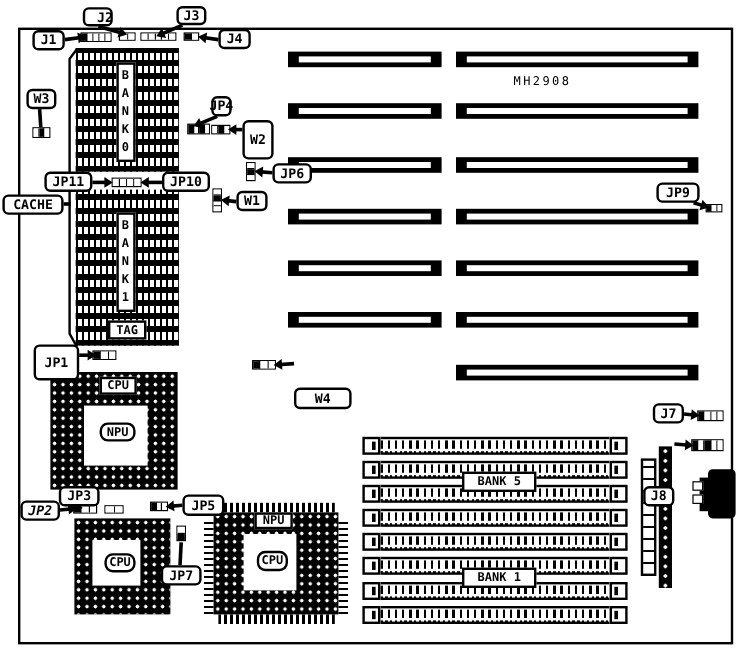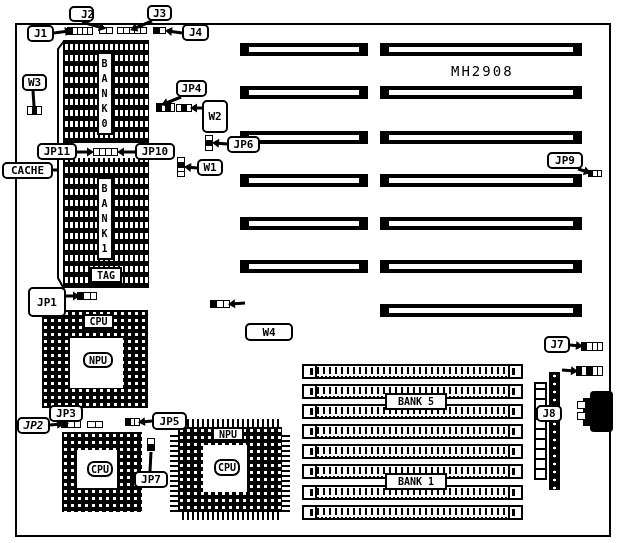--- a/index.html
+++ b/index.html
@@ -99,21 +99,21 @@
           background-size: 11px 8px; }
 
   
   #din1 { left:590px; top:391px; width:23px; height:41px; background:#000; border-radius:4px; z-index:3; }
   #din2 { left:583px; top:398px; width:10px; height:28px; background:#000; z-index:3; }
   .dinw { width:9px; height:8px; border:1px solid #000; background:#fff; z-index:4; }
   #dinw1 { left:577px; top:401px; }
   #dinw2 { left:577px; top:412px; }
 
   
-  #model { left:451px; top:63px; font-size:14px; letter-spacing:2px; z-index:6; }
+  #model { left:428px; top:63px; font-size:10px; letter-spacing:2px; z-index:6; }
 
   
   .jumper { border:1px solid #000; display:flex; background:#fff; z-index:7; }
   .jumper.v { flex-direction:column; }
   .jumper .cell { flex:1; }
   .jumper.h .cell { border-right:1px solid #000; }
   .jumper.h .cell:last-child { border-right:0; }
   .jumper.v .cell { border-bottom:1px solid #000; }
   .jumper.v .cell:last-child { border-bottom:0; }
   .cell.b { background:#000; } .cell.w { background:#fff; }
@@ -364,21 +364,21 @@
       <div class="cell w"></div>
       <div class="cell b"></div>
       <div class="cell w"></div>
       <div class="cell w"></div>
     </div>
     <div class="abs callout" style="left: 27px; top: 25px; width: 27px; height: 17px;">J1</div>
     <div class="abs callout" style="left: 69px; top: 6px; width: 25px; height: 16px; padding-left: 12px;">J2</div>
     <div class="abs callout" style="left: 147px; top: 5px; width: 25px; height: 16px;">J3</div>
     <div class="abs callout" style="left: 182px; top: 24px; width: 27px; height: 17px;">J4</div>
     <div class="abs callout" style="left: 22px; top: 74px; width: 25px; height: 17px;">W3</div>
-    <div class="abs callout" style="left: 176px; top: 80px; width: 31px; height: 17px;">JP4</div>
+    <div class="abs callout" style="left: 176px; top: 80px; width: 17px; height: 17px;">JP4</div>
     <div class="abs callout" style="left: 202px; top: 100px; width: 26px; height: 33px;">W2</div>
     <div class="abs callout" style="left: 227px; top: 136px; width: 33px; height: 17px;">JP6</div>
     <div class="abs callout" style="left: 197px; top: 159px; width: 26px; height: 17px;">W1</div>
     <div class="abs callout" style="left: 37px; top: 143px; width: 40px; height: 17px;">JP11</div>
     <div class="abs callout" style="left: 135px; top: 143px; width: 40px; height: 17px;">JP10</div>
     <div class="abs callout" style="left: 2px; top: 162px; width: 51px; height: 17px;">CACHE</div>
     <div class="abs callout" style="left: 28px; top: 287px; width: 38px; height: 30px;">JP1</div>
     <div class="abs callout" style="left: 245px; top: 294px; width: 48px; height: 18px; margin-top: 29px;">W4</div>
     <div class="abs callout" style="left: 547px; top: 152px; width: 36px; height: 17px;">JP9</div>
     <div class="abs callout" style="left: 17px; top: 417px; width: 33px; height: 17px; font-style: italic;">JP2</div>

